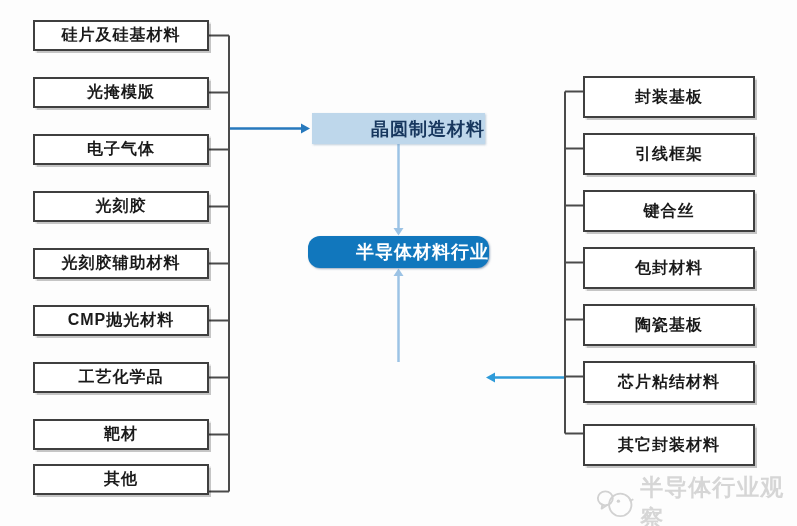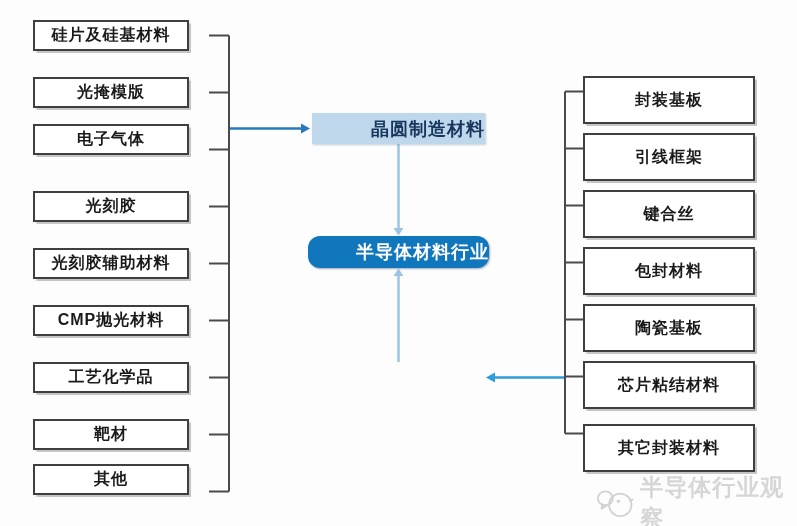--- a/index.html
+++ b/index.html
@@ -8,22 +8,22 @@
     font-family:"Liberation Sans","DejaVu Sans",sans-serif;overflow:hidden;
   }
   #wires{position:absolute;left:0;top:0;width:797px;height:526px;}
   .side-box{
     position:absolute;background:#ffffff;border:2px solid #3f3f3f;
     display:flex;align-items:center;justify-content:center;
     font-weight:bold;font-size:16px;color:#1a1a1a;
     box-shadow:1.5px 1.5px 1px rgba(0,0,0,0.22);
     box-sizing:border-box;letter-spacing:1px;
   }
-  .left-box{left:33px;width:156px;height:31px;}
-  .right-box{left:583px;width:172px;height:48px;}
+  .left-box{left:33px;width:176px;height:31px;}
+  .right-box{left:583px;width:172px;height:42px;}
   .mid-box{
     position:absolute;display:flex;align-items:center;justify-content:flex-end;
     font-weight:bold;box-sizing:border-box;letter-spacing:1px;
   }
   #waferBox{left:312px;top:113px;width:173px;height:31px;font-size:18px;box-shadow:1px 1px 2px rgba(120,150,180,0.45);}
   #centerBox{left:308px;top:236px;width:181px;height:32px;font-size:18px;box-shadow:1px 1px 2px rgba(60,90,130,0.5);border-radius:12px;}
   #pkgBox{left:311px;top:362px;width:173px;height:31px;font-size:18px;box-shadow:1px 1px 2px rgba(120,150,180,0.45);}
   .watermark{
     position:absolute;left:596px;top:472px;display:flex;align-items:center;gap:5px;
     font-weight:bold;font-size:23px;letter-spacing:1px;user-select:none;
@@ -63,21 +63,21 @@
       <polygon points="393.5,276 403.5,276 398.5,268.5" fill="#9cc3e5"></polygon>
     </svg>
 
   <div id="leftCol">
       <div class="side-box left-box" style="top: 20px;">
         <span>硅片及硅基材料</span>
       </div>
       <div class="side-box left-box" style="top: 77px; align-items: center;">
         <span>光掩模版</span>
       </div>
-      <div class="side-box left-box" style="top: 124px;">
+      <div class="side-box left-box" style="top: 134px;">
         <span>电子气体</span>
       </div>
       <div class="side-box left-box" style="top: 191px;">
         <span>光刻胶</span>
       </div>
       <div class="side-box left-box" style="top: 248px;">
         <span>光刻胶辅助材料</span>
       </div>
       <div class="side-box left-box" style="top: 305px;">
         <span>CMP抛光材料</span>

